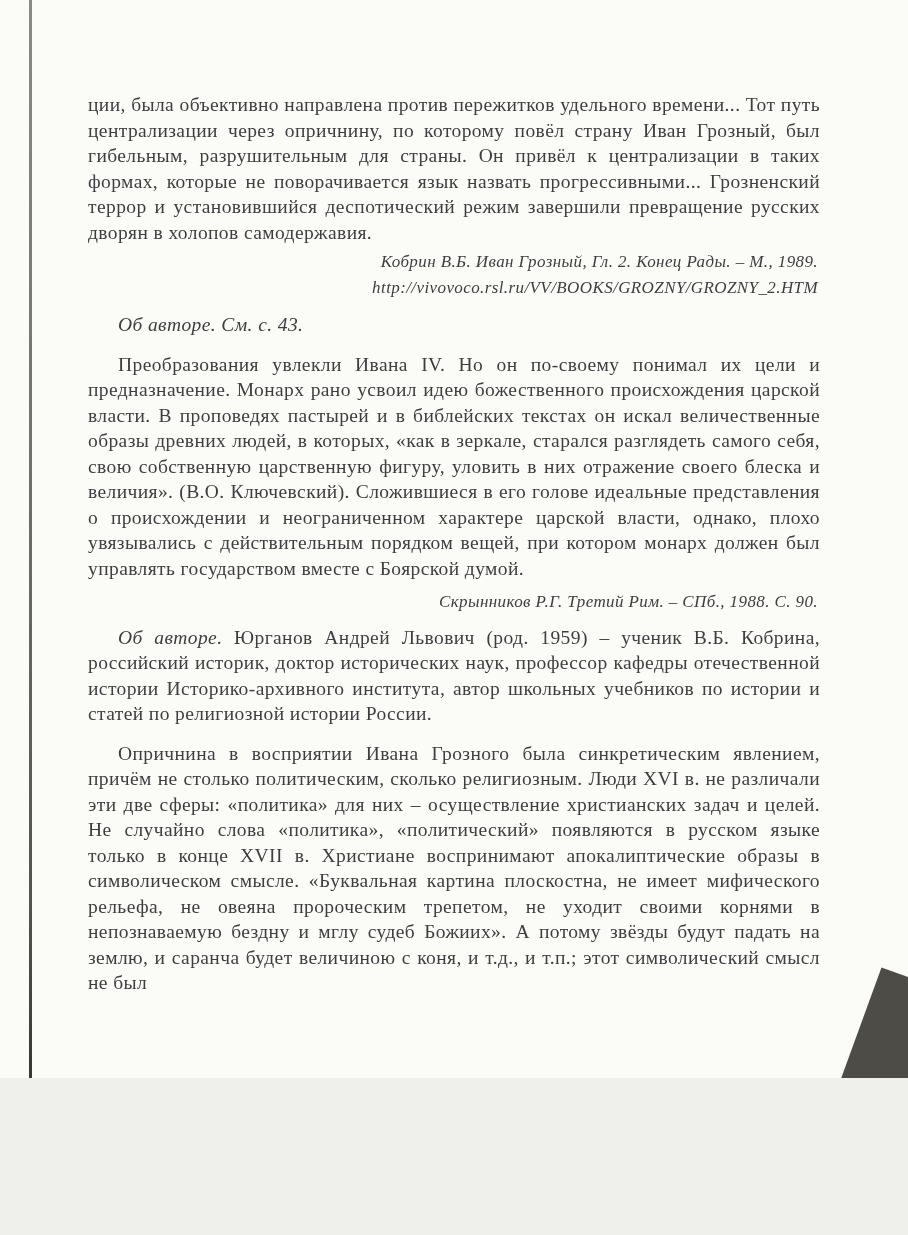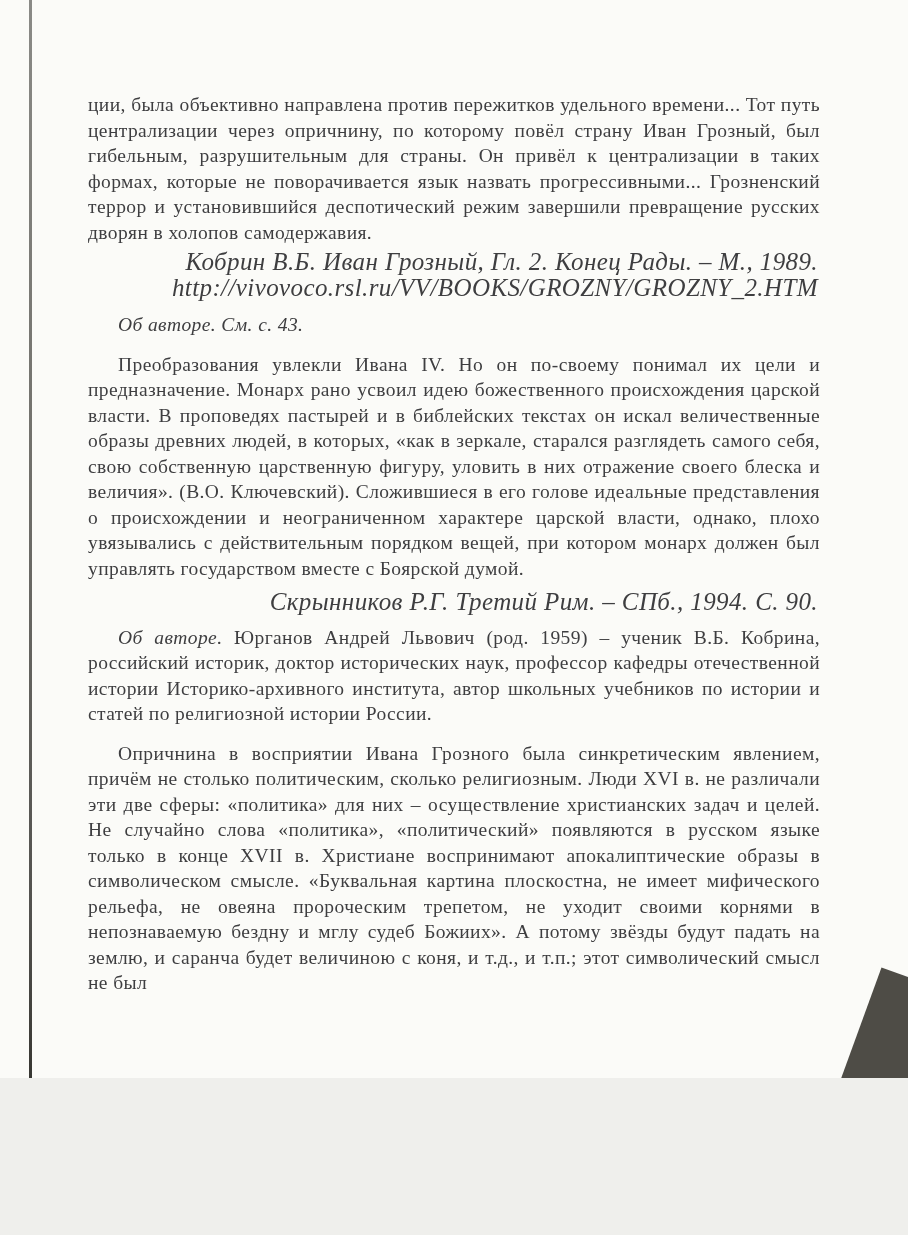--- a/index.html
+++ b/index.html
@@ -29,21 +29,21 @@
   .para {
     margin: 0 0 0 0;
   }
   .para.indent { text-indent: 30px; }
   .para.mt { margin-top: 14px; }
   .citation {
     margin-top: 4px;
     font-style: italic;
     text-align: right;
     padding-right: 2px;
-    font-size: 25px;
+    font-size: 17px;
     line-height: 25.5px;
   }
   .citation.mt { margin-top: 8px; }
   .heading {
     margin: 14px 0 0 0;
     font-size: 20px;
     line-height: 26px;
     font-weight: bold;
     text-align: center;
     color: #353537;
@@ -114,21 +114,21 @@
     <div class="citation">
       <div>Кобрин В.Б. Иван Грозный, Гл. 2. Конец Рады. – М., 1989.</div>
       <div>http://vivovoco.rsl.ru/VV/BOOKS/GROZNY/GROZNY_2.HTM</div>
     </div>
 
 
     <p class="para indent about all-italic"><span class="italic">Об авторе.</span><span> См. с. 43.</span></p>
 
     <p class="para indent mt">Преобразования увлекли Ивана IV. Но он по-своему понимал их цели и предназначение. Монарх рано усвоил идею божественного происхождения царской власти. В проповедях пастырей и в библейских текстах он искал величественные образы древних людей, в которых, «как в зеркале, старался разглядеть самого себя, свою собственную царственную фигуру, уловить в них отражение своего блеска и величия». (В.О. Ключевский). Сложившиеся в его голове идеальные представления о происхождении и неограниченном характере царской власти, однако, плохо увязывались с действительным порядком вещей, при котором монарх должен был управлять государством вместе с Боярской думой.</p>
 
-    <div class="citation mt">Скрынников Р.Г. Третий Рим. – СПб., 1994. С. 90.</div>
+    <div class="citation mt">Скрынников Р.Г. Третий Рим. – СПб., 1988. С. 90.</div>
 
 
     <p class="para indent about tight"><span class="italic">Об авторе.</span><span> Юрганов Андрей Львович (род. 1959) – ученик В.Б. Кобрина, российский историк, доктор исторических наук, профессор кафедры отечественной истории Историко-архивного института, автор школьных учебников по истории и статей по религиозной истории России.</span></p>
 
     <p class="para indent mt">Опричнина в восприятии Ивана Грозного была синкретическим явлением, причём не столько политическим, сколько религиозным. Люди XVI в. не различали эти две сферы: «политика» для них – осуществление христианских задач и целей. Не случайно слова «политика», «политический» появляются в русском языке только в конце XVII в. Христиане воспринимают апокалиптические образы в символическом смысле. «Буквальная картина плоскостна, не имеет мифического рельефа, не овеяна пророческим трепетом, не уходит своими корнями в непознаваемую бездну и мглу судеб Божиих». А потому звёзды будут падать на землю, и саранча будет величиною с коня, и т.д., и т.п.; этот символический смысл не был</p>
 
   </div>
 
   <div class="page-number">40</div>
 

